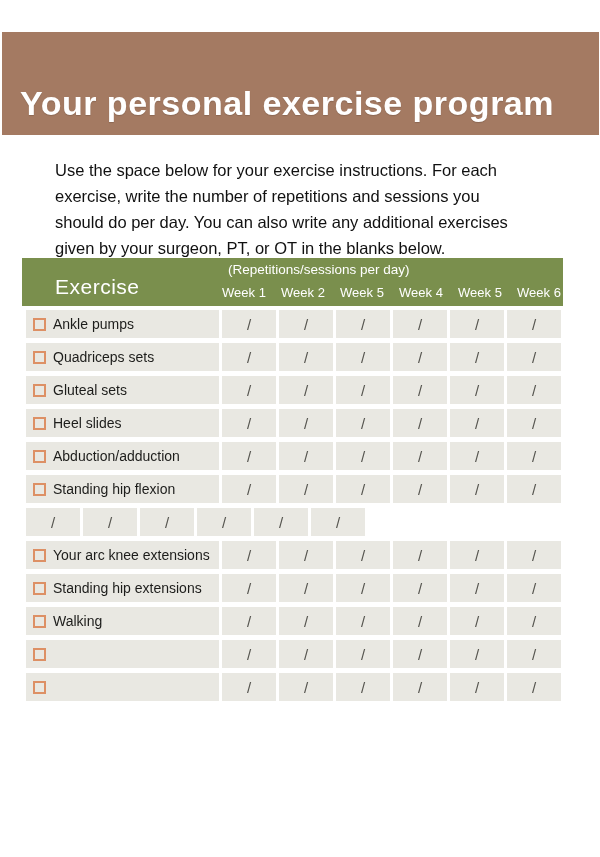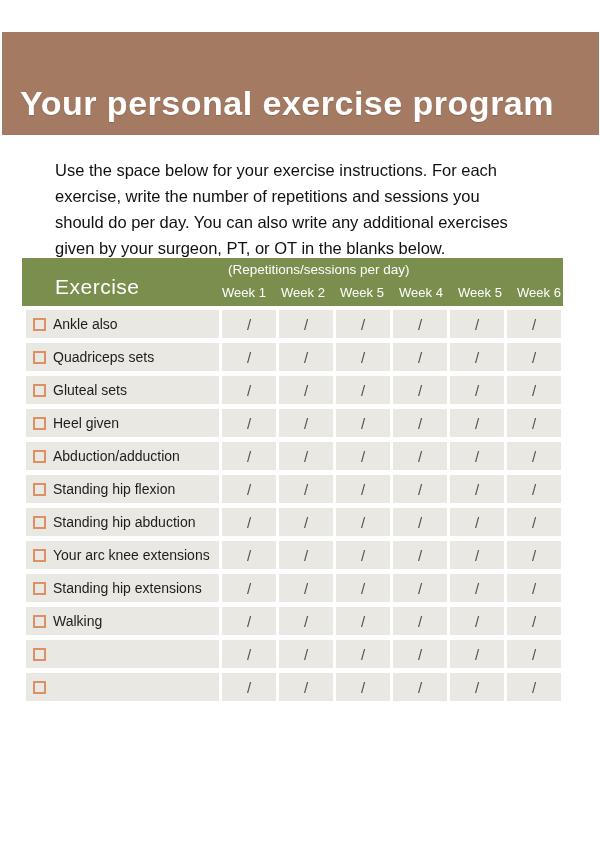--- a/index.html
+++ b/index.html
@@ -98,21 +98,21 @@
       <span>Week 5</span>
       <span>Week 4</span>
       <span>Week 5</span>
       <span>Week 6</span>
     </div>
   </div>
   <div class="tbody" id="rows">
   <div class="row">
     <div class="name-cell">
       <span class="checkbox"></span>
-      <span class="row-label">Ankle also</span>
+      <span class="row-label">Ankle pumps</span>
     </div>
     <div class="cell">
           <span class="slash">/</span>
         </div>
     <div class="cell">
           <span class="slash">/</span>
         </div>
     <div class="cell">
           <span class="slash">/</span>
         </div>
@@ -173,21 +173,21 @@
           <span class="slash">/</span>
         </div>
     <div class="cell">
           <span class="slash">/</span>
         </div>
   </div>
 
   <div class="row">
     <div class="name-cell">
       <span class="checkbox"></span>
-      <span class="row-label">Heel given</span>
+      <span class="row-label">Heel slides</span>
     </div>
     <div class="cell">
           <span class="slash">/</span>
         </div>
     <div class="cell">
           <span class="slash">/</span>
         </div>
     <div class="cell">
           <span class="slash">/</span>
         </div>
@@ -246,24 +246,20 @@
         </div>
     <div class="cell">
           <span class="slash">/</span>
         </div>
     <div class="cell">
           <span class="slash">/</span>
         </div>
   </div>
 
   <div class="row">
-    <div class="name-cell">
-      <span class="checkbox"></span>
-      <span class="row-label">Standing hip abduction</span>
-    </div>
     <div class="cell">
           <span class="slash">/</span>
         </div>
     <div class="cell">
           <span class="slash">/</span>
         </div>
     <div class="cell">
           <span class="slash">/</span>
         </div>
     <div class="cell">

